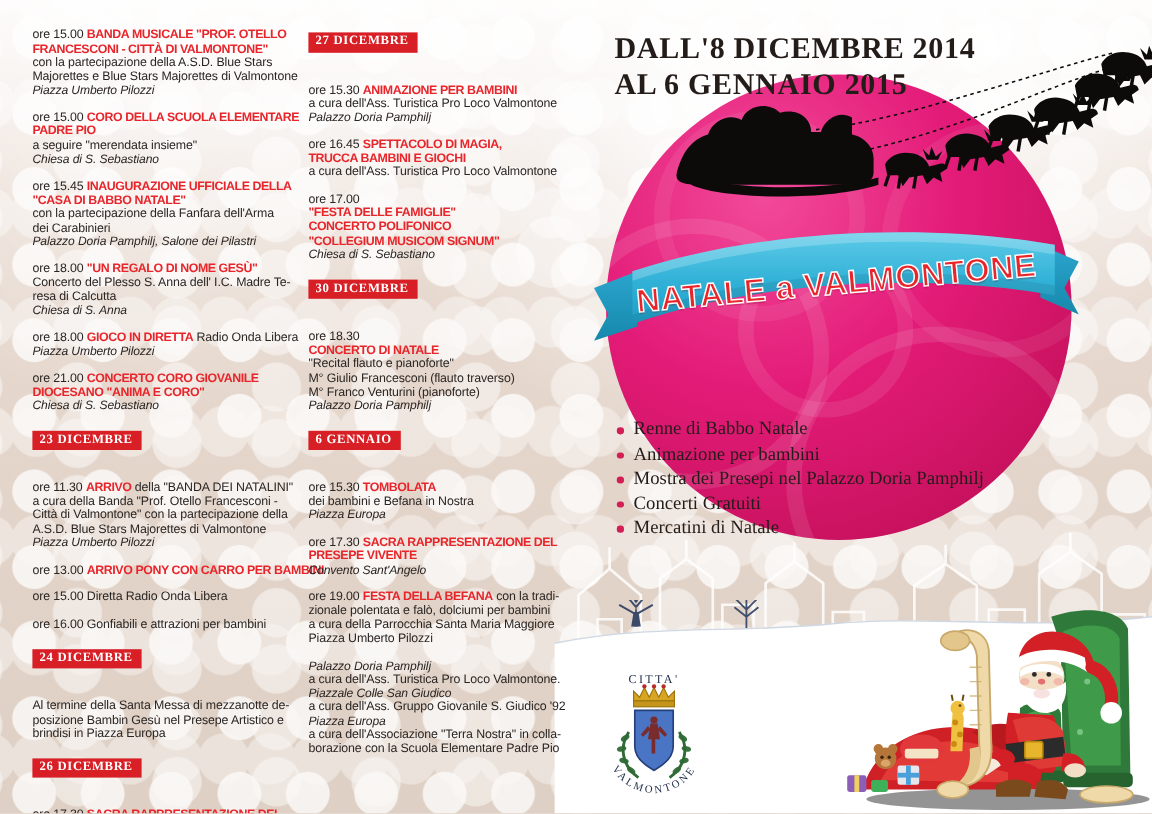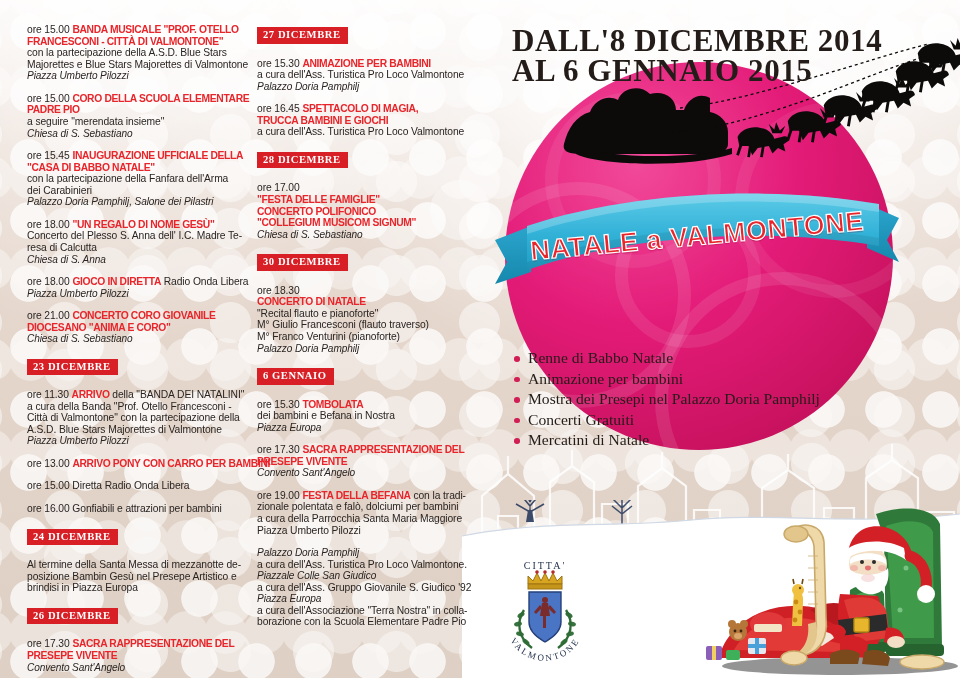--- a/index.html
+++ b/index.html
@@ -40,28 +40,28 @@
   #col2{left:257px;}
   .ev{margin-bottom:11px;}
   .ln{font-size:10.3px;line-height:11.6px;letter-spacing:-.1px;white-space:nowrap;}
   .hl{color:#e8252b;font-weight:bold;letter-spacing:-.35px;}
   .plain{color:#2a2523;}
   .it{font-style:italic;color:#2a2523;font-size:10.1px;line-height:11.4px;}
   .datebadge{
     display:inline-block;background:#d81f26;color:#fff;
     font-family:"Liberation Serif",serif;font-weight:bold;
     font-size:10.6px;letter-spacing:.55px;line-height:12px;
-    padding:2px 7px 2.5px 6px;margin-bottom:3px;text-align:right;
+    padding:2px 7px 2.5px 6px;margin-bottom:15px;text-align:right;
   }
 
   
   #headline{
     position:absolute;left:512px;top:26px;width:400px;
     font-family:"Liberation Serif",serif;font-weight:bold;
-    font-size:31px;line-height:30px;letter-spacing:.6px;color:#241c18;
+    font-size:25px;line-height:30px;letter-spacing:.6px;color:#241c18;
   }
   
   #ball{
     position:absolute;left:505px;top:62px;width:388px;height:388px;border-radius:50%;
     background:
       radial-gradient(circle at 34% 26%, #f24a9a 0%, #e31b78 42%, #c9125f 78%, #b00d52 100%);
     overflow:hidden;
   }
   #ball .swirl{
     position:absolute;border-radius:50%;
@@ -446,21 +446,20 @@
       <div class="ev">
         <div class="ln"><span class="plain">ore 15.30 </span><span class="hl">ANIMAZIONE PER BAMBINI</span></div>
         <div class="ln"><span class="plain">a cura dell'Ass. Turistica Pro Loco Valmontone</span></div>
         <div class="ln it">Palazzo Doria Pamphilj</div>
       </div>
       <div class="ev">
         <div class="ln"><span class="plain">ore 16.45 </span><span class="hl">SPETTACOLO DI MAGIA,</span></div>
         <div class="ln"><span class="hl">TRUCCA BAMBINI E GIOCHI</span></div>
         <div class="ln"><span class="plain">a cura dell'Ass. Turistica Pro Loco Valmontone</span></div>
       </div>
-      <div class="ev"><span class="datebadge">28 DICEMBRE</span></div>
       <div class="ev">
         <div class="ln"><span class="plain">ore 17.00</span></div>
         <div class="ln"><span class="hl">"FESTA DELLE FAMIGLIE"</span></div>
         <div class="ln"><span class="hl">CONCERTO POLIFONICO</span></div>
         <div class="ln"><span class="hl">"COLLEGIUM MUSICOM SIGNUM"</span></div>
         <div class="ln it">Chiesa di S. Sebastiano</div>
       </div>
       <div class="ev"><span class="datebadge">30 DICEMBRE</span></div>
       <div class="ev">
         <div class="ln"><span class="plain">ore 18.30</span></div>

